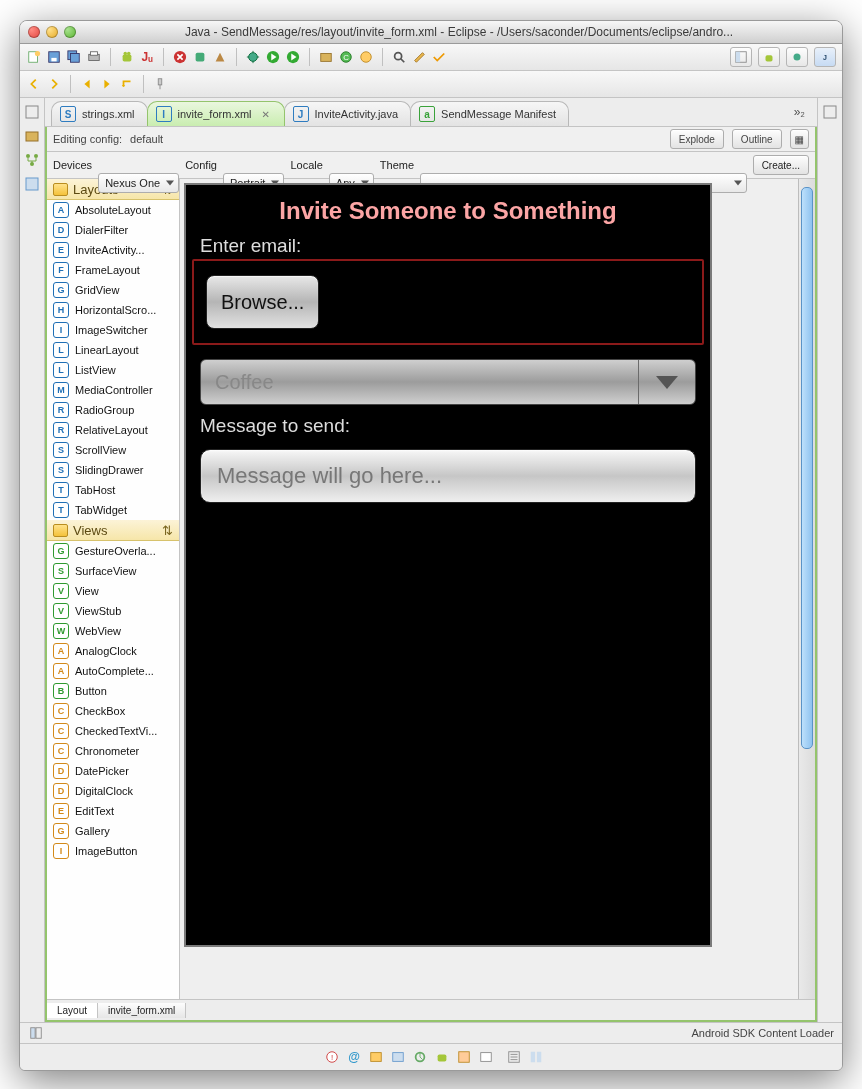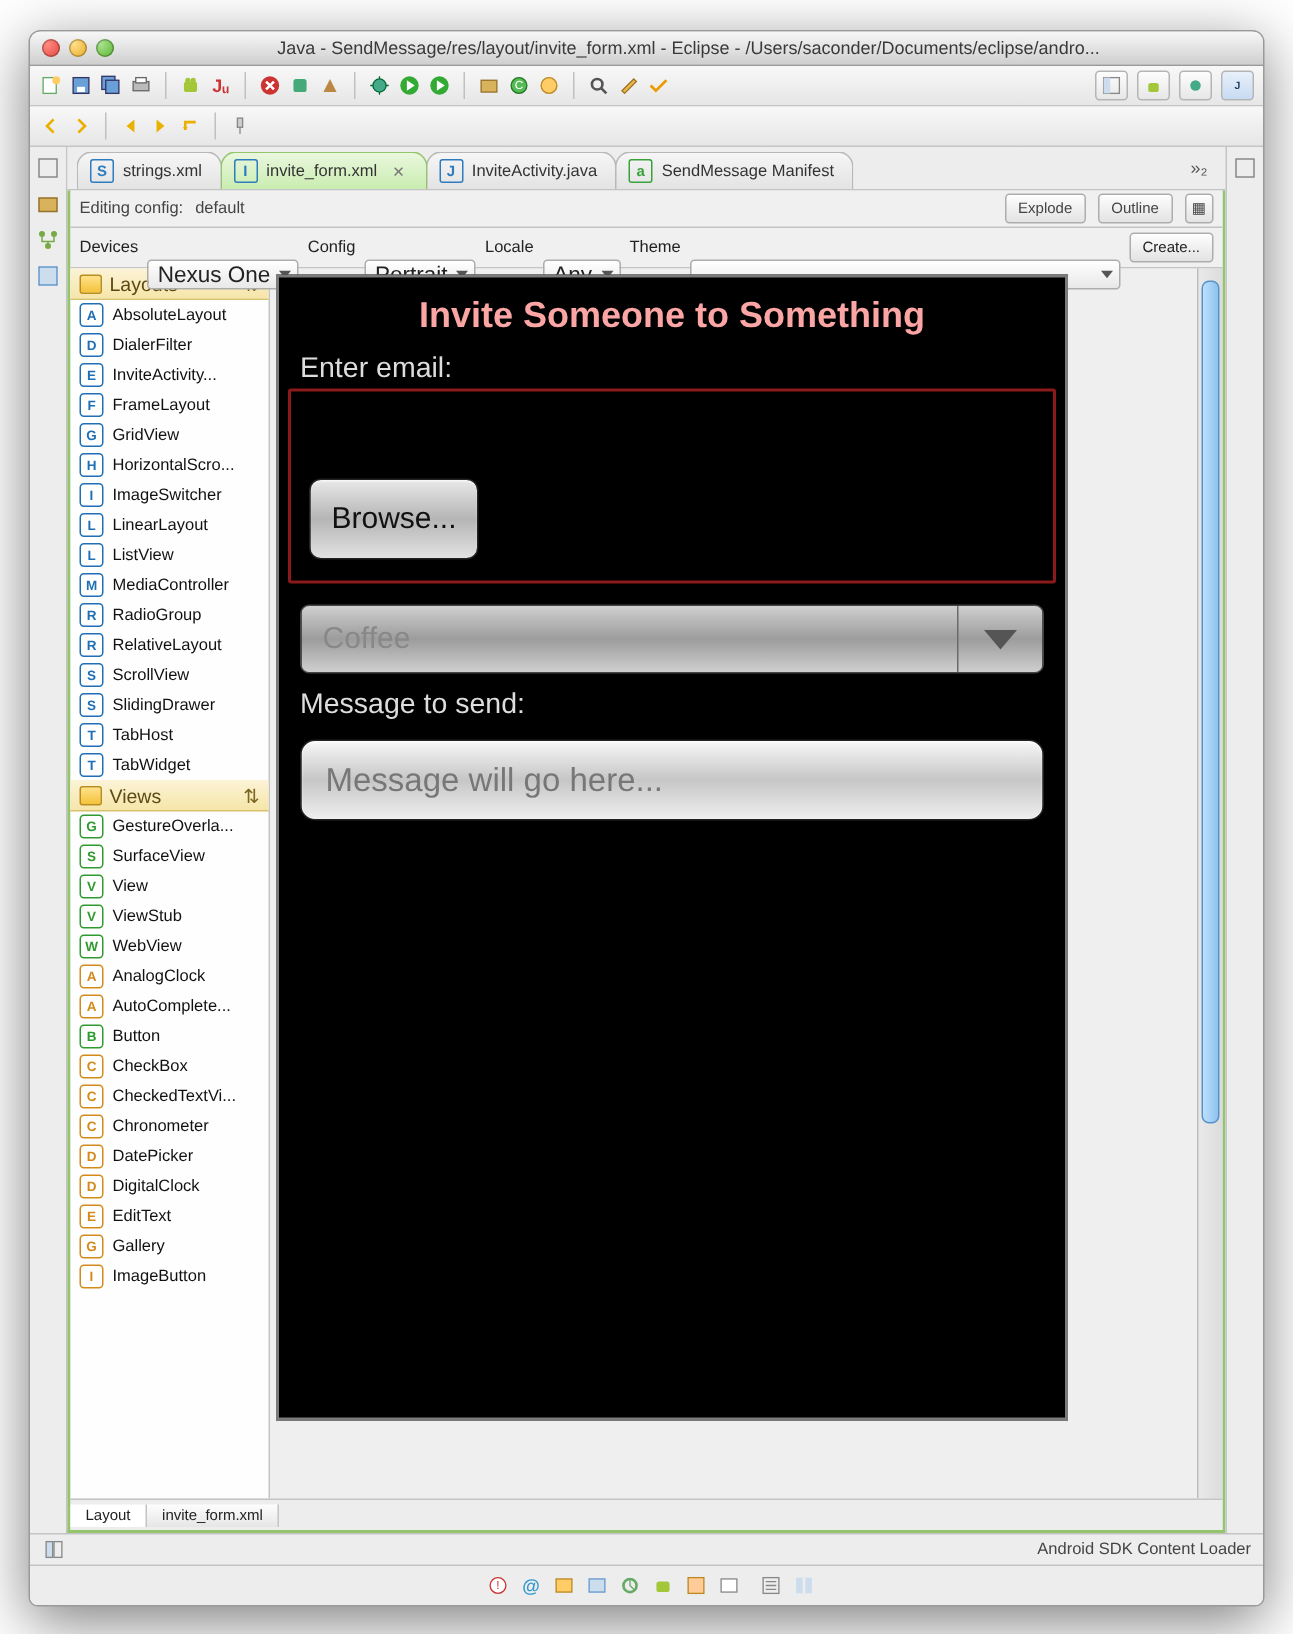--- a/index.html
+++ b/index.html
@@ -30,21 +30,21 @@
   .tab.active{background:linear-gradient(#eaf7de,#c9edb0);border-color:#94c46c;z-index:2;}
   .tab .ticon{width:14px;height:14px;display:inline-flex;align-items:center;justify-content:center;font-size:10px;font-weight:bold;border-radius:2px;}
   .tab .close{width:10px;height:10px;margin-left:4px;color:#777;font-size:10px;}
   .tab-overflow{margin-left:auto;padding:2px 6px;align-self:center;color:#555;font-size:12px;}
   
   .editor{flex:1;display:flex;flex-direction:column;border:2px solid #94c46c;border-top:none;min-height:0;}
   .ed-topbar{height:24px;background:#f0f0f0;border-bottom:1px solid #c4c4c4;display:flex;align-items:center;padding:0 6px;font-size:11px;color:#444;gap:8px;}
   .ed-topbar .right{margin-left:auto;display:flex;gap:8px;align-items:center;}
   .sm-btn{height:18px;padding:0 8px;background:linear-gradient(#fdfdfd,#e3e3e3);border:1px solid #adadad;border-radius:3px;font-size:10px;display:inline-flex;align-items:center;box-shadow:inset 0 1px 0 #fff;}
   .ed-cfgbar{height:26px;background:#f0f0f0;border-bottom:1px solid #c4c4c4;display:flex;align-items:center;padding:0 6px;font-size:11px;gap:6px;}
-  .combo{height:18px;background:linear-gradient(#ffffff,#e8e8e8);border:1px solid #adadad;border-radius:3px;display:inline-flex;align-items:center;padding:0 18px 0 6px;position:relative;font-size:15px;margin-top:36px;}
+  .combo{height:18px;background:linear-gradient(#ffffff,#e8e8e8);border:1px solid #adadad;border-radius:3px;display:inline-flex;align-items:center;padding:0 18px 0 6px;position:relative;font-size:11px;margin-top:36px;}
   .combo::after{content:"";position:absolute;right:4px;top:50%;transform:translateY(-50%);border-left:4px solid transparent;border-right:4px solid transparent;border-top:5px solid #555;}
   
   .ed-split{flex:1;display:flex;min-height:0;}
   .palette{width:132px;border-right:1px solid #c4c4c4;background:#fefefe;display:flex;flex-direction:column;min-height:0;}
   .pal-group{height:20px;background:linear-gradient(#fcf3d7,#f6e6a9);border-bottom:1px solid #d7c26c;display:flex;align-items:center;padding:0 6px;font-size:13px;color:#5c4a12;gap:5px;}
   .pal-group .folder-icon{width:13px;height:11px;background:linear-gradient(#ffe28a,#f4c23b);border:1px solid #b98d1f;border-radius:2px;position:relative;}
   .pal-group .toggle{margin-left:auto;color:#7a6620;}
   .pal-list{overflow:hidden;}
   .pal-item{height:20px;display:flex;align-items:center;gap:6px;padding:0 6px;font-size:11px;color:#111;white-space:nowrap;overflow:hidden;text-overflow:ellipsis;}
   .pal-item .badge{width:14px;height:14px;border:1.5px solid;border-radius:3px;display:inline-flex;align-items:center;justify-content:center;font-size:9px;font-weight:bold;background:#fff;}
@@ -52,21 +52,21 @@
   .canvas-scroll{flex:1;background:#efefef;padding:4px;min-width:0;}
   .device{width:524px;height:760px;background:#000;border:2px solid #7a7a7a;position:relative;color:#ddd;font-family:"Helvetica Neue",Arial,sans-serif;}
   .vscroll{width:16px;background:linear-gradient(to right,#e9e9e9,#dcdcdc);border-left:1px solid #bcbcbc;display:flex;flex-direction:column;align-items:center;padding:2px 0;}
   .vscroll .thumb{width:10px;background:linear-gradient(to right,#bde0fc,#8ec2ef);border:1px solid #5a93c7;border-radius:5px;}
   
   .dv-title{text-align:center;font-size:24px;font-weight:bold;color:#fca5a5;padding:12px 8px 8px;}
   .dv-label{font-size:19px;color:#ddd;padding:2px 14px;}
   .dv-row{display:flex;gap:10px;padding:10px 14px;align-items:center;}
   .dv-sel{border:2px solid #8b1a1a;padding:8px;margin:0 6px;border-radius:2px;}
   .dv-input{flex:1;height:52px;border-radius:10px;background:linear-gradient(#f7f7f7,#c6c6c6 50%,#efefef);border:1px solid #222;box-shadow:0 2px 2px rgba(0,0,0,.6),inset 0 1px 2px rgba(255,255,255,.8);display:flex;align-items:center;padding:0 16px;color:#777;font-size:22px;}
-  .dv-btn{height:52px;padding:0 14px;border-radius:8px;background:linear-gradient(#e8e8e8,#b5b5b5 50%,#e2e2e2);border:1px solid #222;box-shadow:0 2px 2px rgba(0,0,0,.6),inset 0 1px 1px rgba(255,255,255,.7);color:#111;font-size:20px;display:flex;align-items:center;margin-top:44px;}
+  .dv-btn{height:52px;padding:0 14px;border-radius:8px;background:linear-gradient(#e8e8e8,#b5b5b5 50%,#e2e2e2);border:1px solid #222;box-shadow:0 2px 2px rgba(0,0,0,.6),inset 0 1px 1px rgba(255,255,255,.7);color:#111;font-size:20px;display:flex;align-items:center;}
   .dv-spinner{margin:14px 14px 8px;height:44px;border-radius:6px;border:1px solid #444;background:linear-gradient(#cfcfcf,#9c9c9c 50%,#cfcfcf);display:flex;align-items:center;padding:0 14px;color:#888;font-size:20px;position:relative;}
   .dv-spinner .arrow{position:absolute;right:0;top:0;bottom:0;width:56px;border-left:1px solid #6b6b6b;display:flex;align-items:center;justify-content:center;}
   .dv-spinner .arrow::after{content:"";border-left:11px solid transparent;border-right:11px solid transparent;border-top:13px solid #555;}
   
   .ed-bottom-tabs{height:20px;background:#ededed;border-top:1px solid #c4c4c4;display:flex;align-items:center;font-size:10px;}
   .ed-bottom-tabs .btab{padding:2px 10px;border-right:1px solid #c4c4c4;background:linear-gradient(#fdfdfd,#e6e6e6);}
   .ed-bottom-tabs .btab.active{background:#fff;}
   
   .statusbar{height:20px;border-top:1px solid #c4c4c4;background:#ededed;display:flex;align-items:center;padding:0 8px;font-size:11px;gap:24px;}
   .statusbar .right{margin-left:auto;color:#444;}

